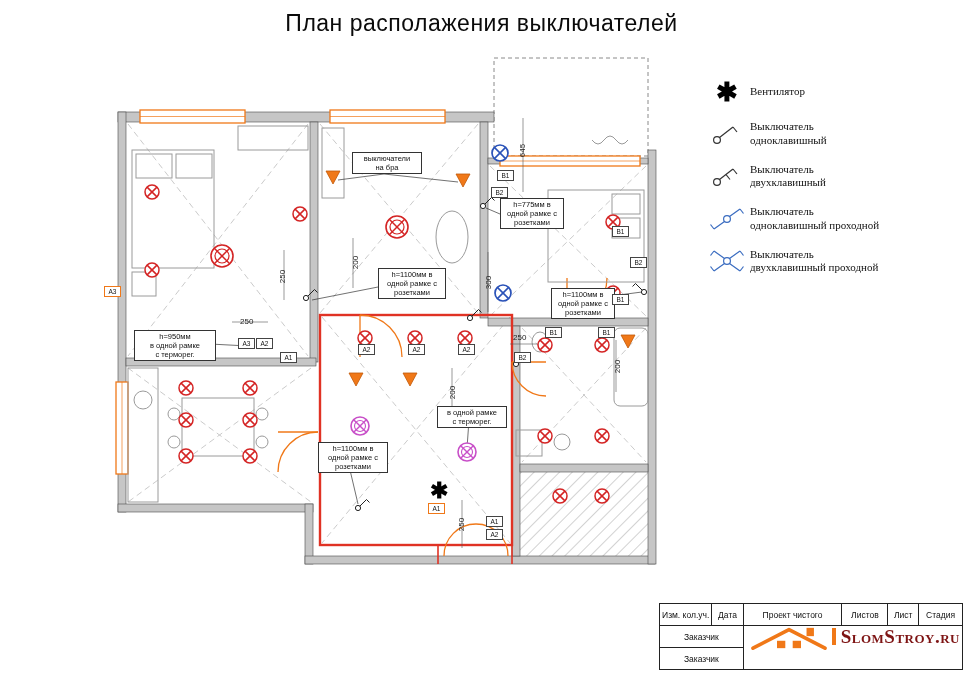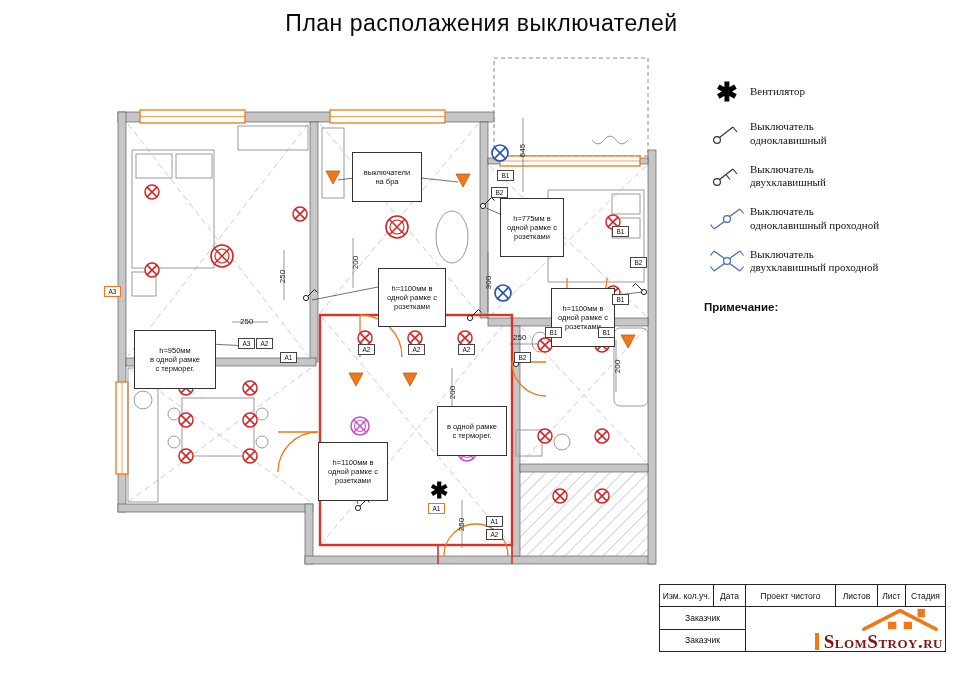--- a/index.html
+++ b/index.html
@@ -17,21 +17,21 @@
   .door{fill:none;stroke:#f07818;stroke-width:1.3;}
   .win{fill:#ffffff;stroke:#f07818;stroke-width:1.3;}
   .winline{stroke:#f07818;stroke-width:0.7;}
   .leader{stroke:#333;stroke-width:0.7;}
   .dimline{stroke:#555;stroke-width:0.6;}
   .redroom{fill:none;stroke:#e03224;stroke-width:2.4;}
 
   
   .callout{position:absolute;border:1px solid #333;background:#fff;
            font-size:7.5px;line-height:1.2;text-align:center;
-           white-space:pre-line;padding:15px 2px;z-index:5;}
+           white-space:pre-line;padding:1px 2px;z-index:5;}
   .tag{position:absolute;border:1px solid #444;background:#fff;font-size:6.5px;
        line-height:9px;min-width:13px;text-align:center;padding:0 1px;z-index:5;}
   .tag.orange{border-color:#f07818;}
   .dim{position:absolute;font-size:8px;color:#222;z-index:4;}
   .dim.rot{transform:rotate(-90deg);transform-origin:center;}
   .fan{position:absolute;font-size:22px;font-weight:bold;color:#000;z-index:6;}
 
   
   .legend{position:absolute;left:704px;top:64px;width:248px;
           font-family:"Liberation Serif",serif;}
@@ -39,26 +39,26 @@
   .legend-item{display:flex;align-items:center;margin-top:15px;}
   .legend-sym{flex:0 0 46px;display:flex;justify-content:center;align-items:center;}
   .legend-label{font-size:11px;line-height:1.25;white-space:pre-line;}
   .fan-glyph{font-size:26px;font-weight:bold;line-height:1;color:#000;
              font-family:"Liberation Sans",sans-serif;}
   .note-title{font-weight:bold;font-size:11.5px;margin-top:26px;
               font-family:"Liberation Sans",sans-serif;}
   .note-text{font-size:11px;margin-top:5px;line-height:1.35;white-space:pre-line;}
 
   
-  .tblock{position:absolute;left:659px;top:584px;}
+  .tblock{position:absolute;left:659px;top:603px;}
   table.tb{border-collapse:collapse;table-layout:fixed;}
   table.tb td{border:1px solid #222;font-size:8.5px;text-align:center;
               vertical-align:middle;height:21px;padding:0 2px;overflow:hidden;}
   td.logo-cell{height:44px;padding:0;}
-  .logo{display:flex;flex-direction:column;align-items:flex-end;justify-content:center;height:100%;}
+  .logo{display:flex;align-items:flex-start;justify-content:center;height:100%;}
   .logo-text-row{display:flex;align-items:center;margin-top:1px;}
   .logo-bar{width:4px;height:17px;background:#f07818;margin-right:5px;}
   .logo-text{font-family:"Liberation Serif",serif;font-variant:small-caps;
              font-weight:bold;font-size:19px;color:#7e1414;letter-spacing:0.5px;line-height:1;}
 </style>
 </head>
 <body>
 
 <div class="canvas">
 
@@ -380,21 +380,20 @@
               <line x1="33" y1="23" x2="36.5" y2="18.5"></line>
             <line x1="17.5" y1="10.5" x2="7" y2="3"></line>
               <line x1="7" y1="3" x2="3.5" y2="7.5"></line>
           </g>
         </svg>
       </div>
       <div class="legend-label">Выключатель
 двухклавишный проходной</div>
     </div>
 
-    <div class="note-title">Примечание:</div>
   </div>
 
   <div class="tblock">
     <table class="tb">
       <colgroup>
         <col style="width:54px">
           <col style="width:32px">
           <col style="width:90px">
         <col style="width:42px">
           <col style="width:28px">

